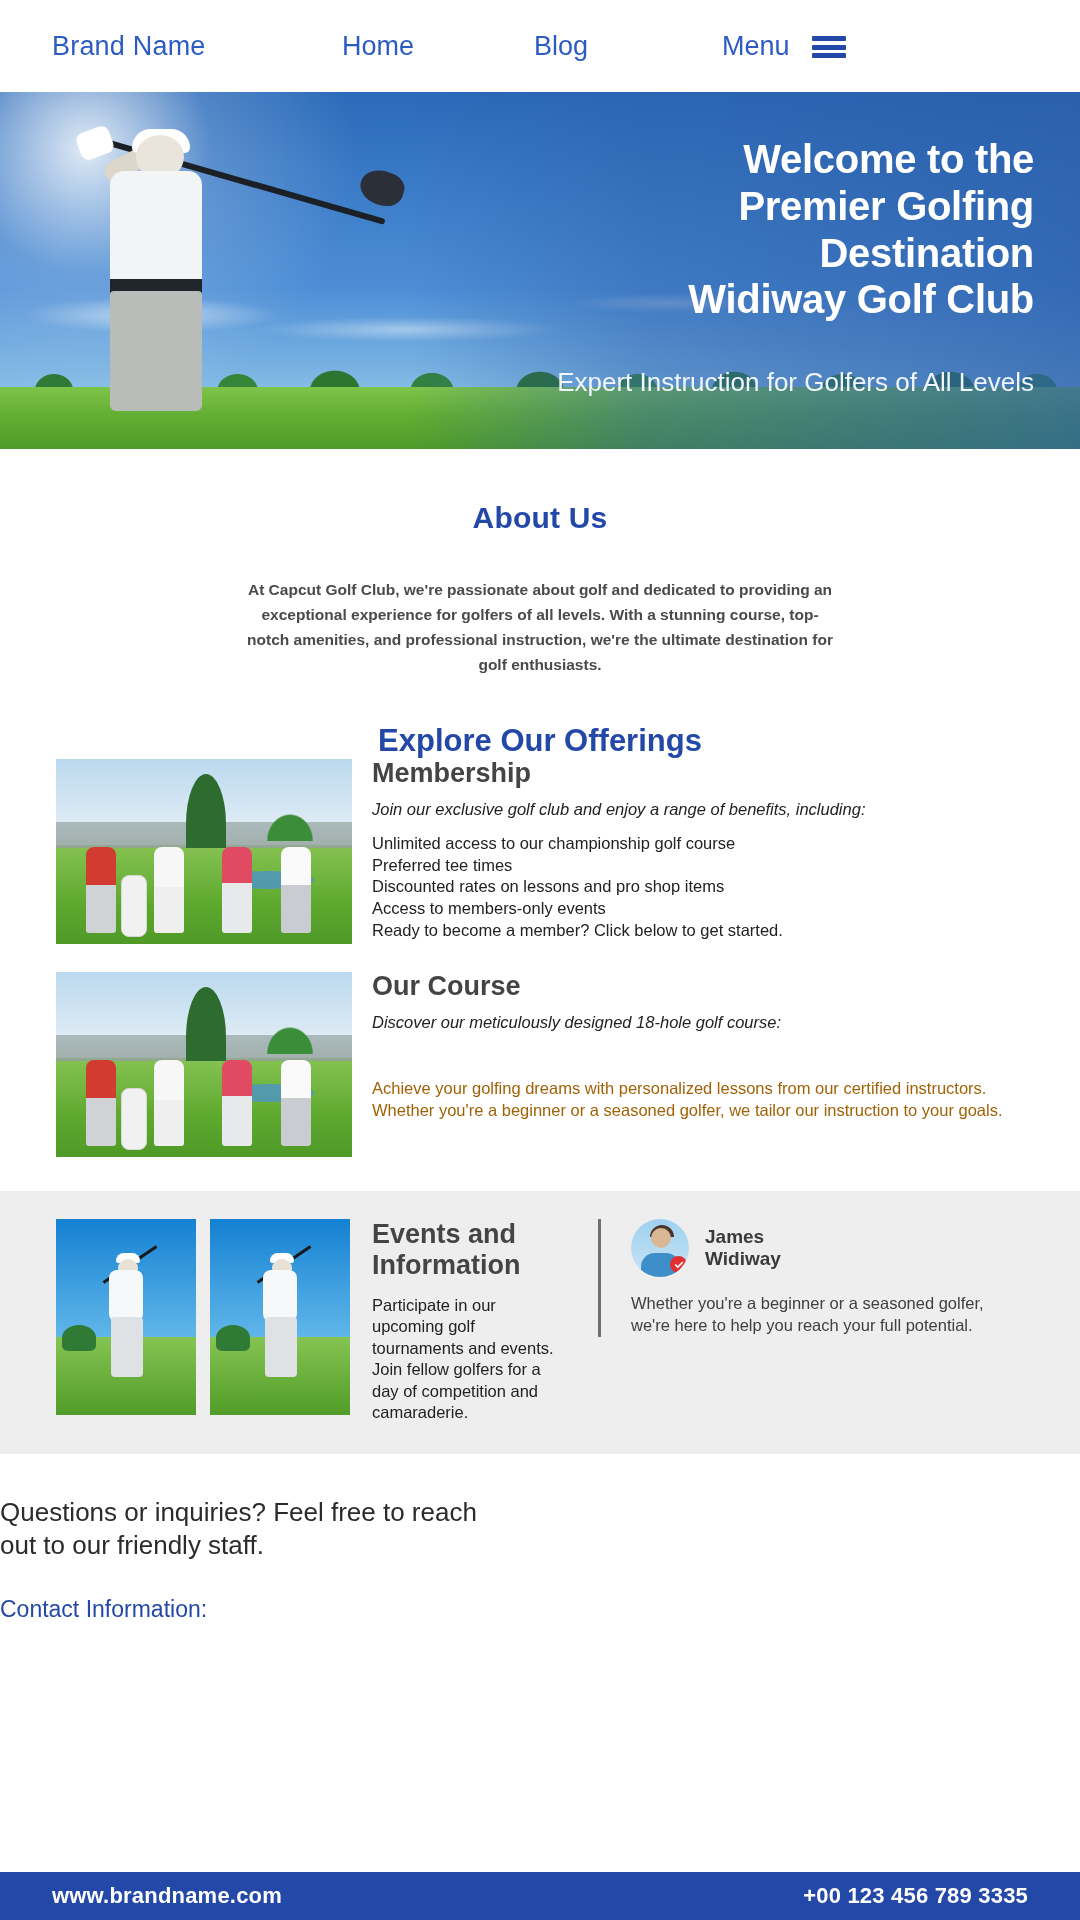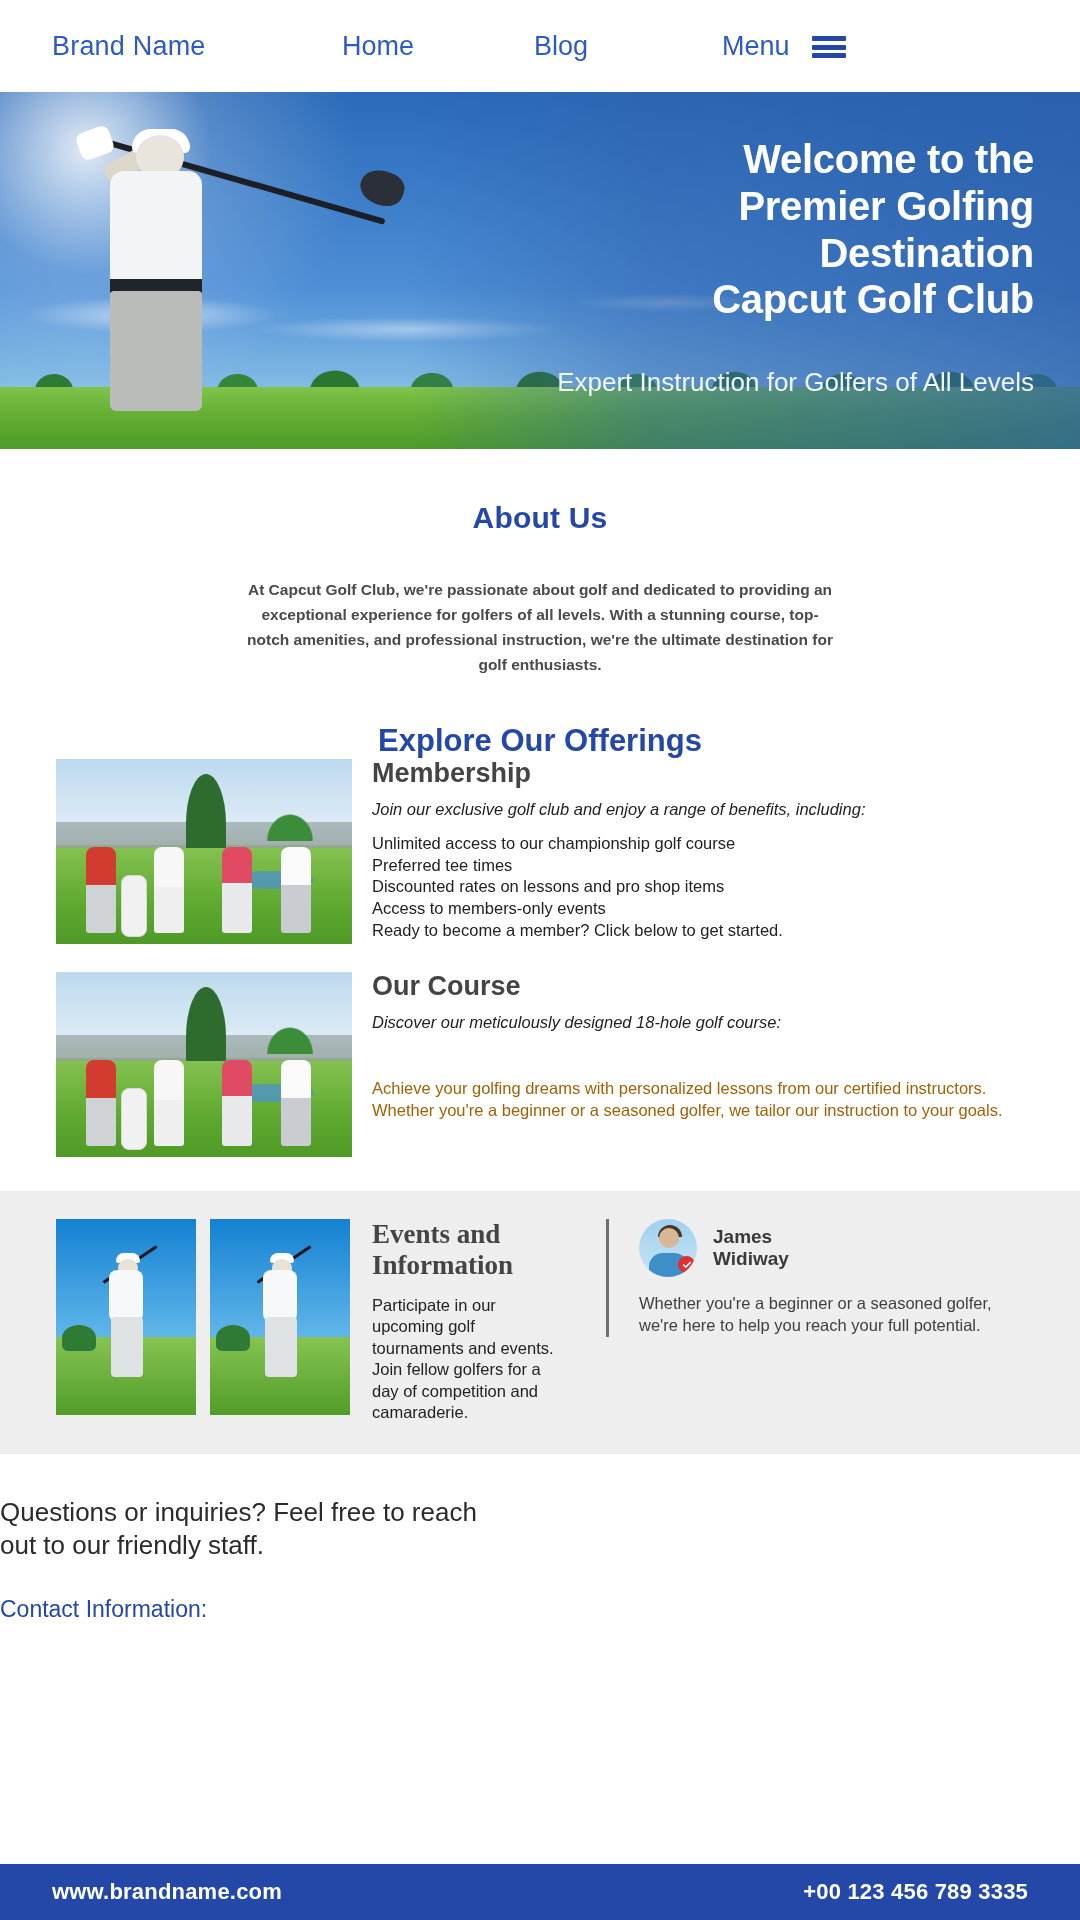--- a/index.html
+++ b/index.html
@@ -394,31 +394,30 @@
 
   .events-text {
     flex: 0 0 220px;
     padding-left: 22px;
   }
   .events-heading {
     color: #444444;
     font-size: 27px;
     font-weight: bold;
     line-height: 1.14;
-    font-family: Liberation Serif, serif;
   }
   .events-para {
     margin-top: 14px;
     color: #222222;
     font-size: 16.5px;
     line-height: 1.3;
   }
 
   .testimonial {
-    margin-left: 36px;
+    margin-left: 28px;
     padding-left: 30px;
     border-left: 3px solid #6f6f6f;
     flex: 1;
     display: flex;
     flex-direction: column;
   }
   .testimonial-head {
     display: flex;
     align-items: center;
   }
@@ -488,21 +487,21 @@
     color: #2348a8;
     font-size: 23px;
     font-weight: normal;
   }
 
   
   .footer {
     position: absolute;
     left: 0; bottom: 0;
     width: 100%;
-    height: 56px;
+    height: 48px;
     background: #2348a8;
     display: flex;
     align-items: center;
     justify-content: space-between;
     padding: 0 52px;
   }
   .footer-item {
     color: #ffffff;
     font-size: 22px;
     font-weight: bold;
@@ -542,21 +541,21 @@
     <div class="golfer-pants"></div>
   </div>
 
   <div class="hero-overlay-right"></div>
 
   <div class="hero-text">
     <div class="hero-title">
       <div>Welcome to the</div>
       <div>Premier Golfing</div>
       <div>Destination</div>
-      <div>Capcut Golf Club</div>
+      <div>Widiway Golf Club</div>
     </div>
     <div class="hero-subtitle">Expert Instruction for Golfers of All Levels</div>
   </div>
 </div>
 
 <div class="about">
   <div class="section-title-blue">About Us</div>
   <div class="about-body">At Capcut Golf Club, we're passionate about golf and dedicated to providing an exceptional experience for golfers of all levels. With a stunning course, top-notch amenities, and professional instruction, we're the ultimate destination for golf enthusiasts.</div>
 </div>
 

